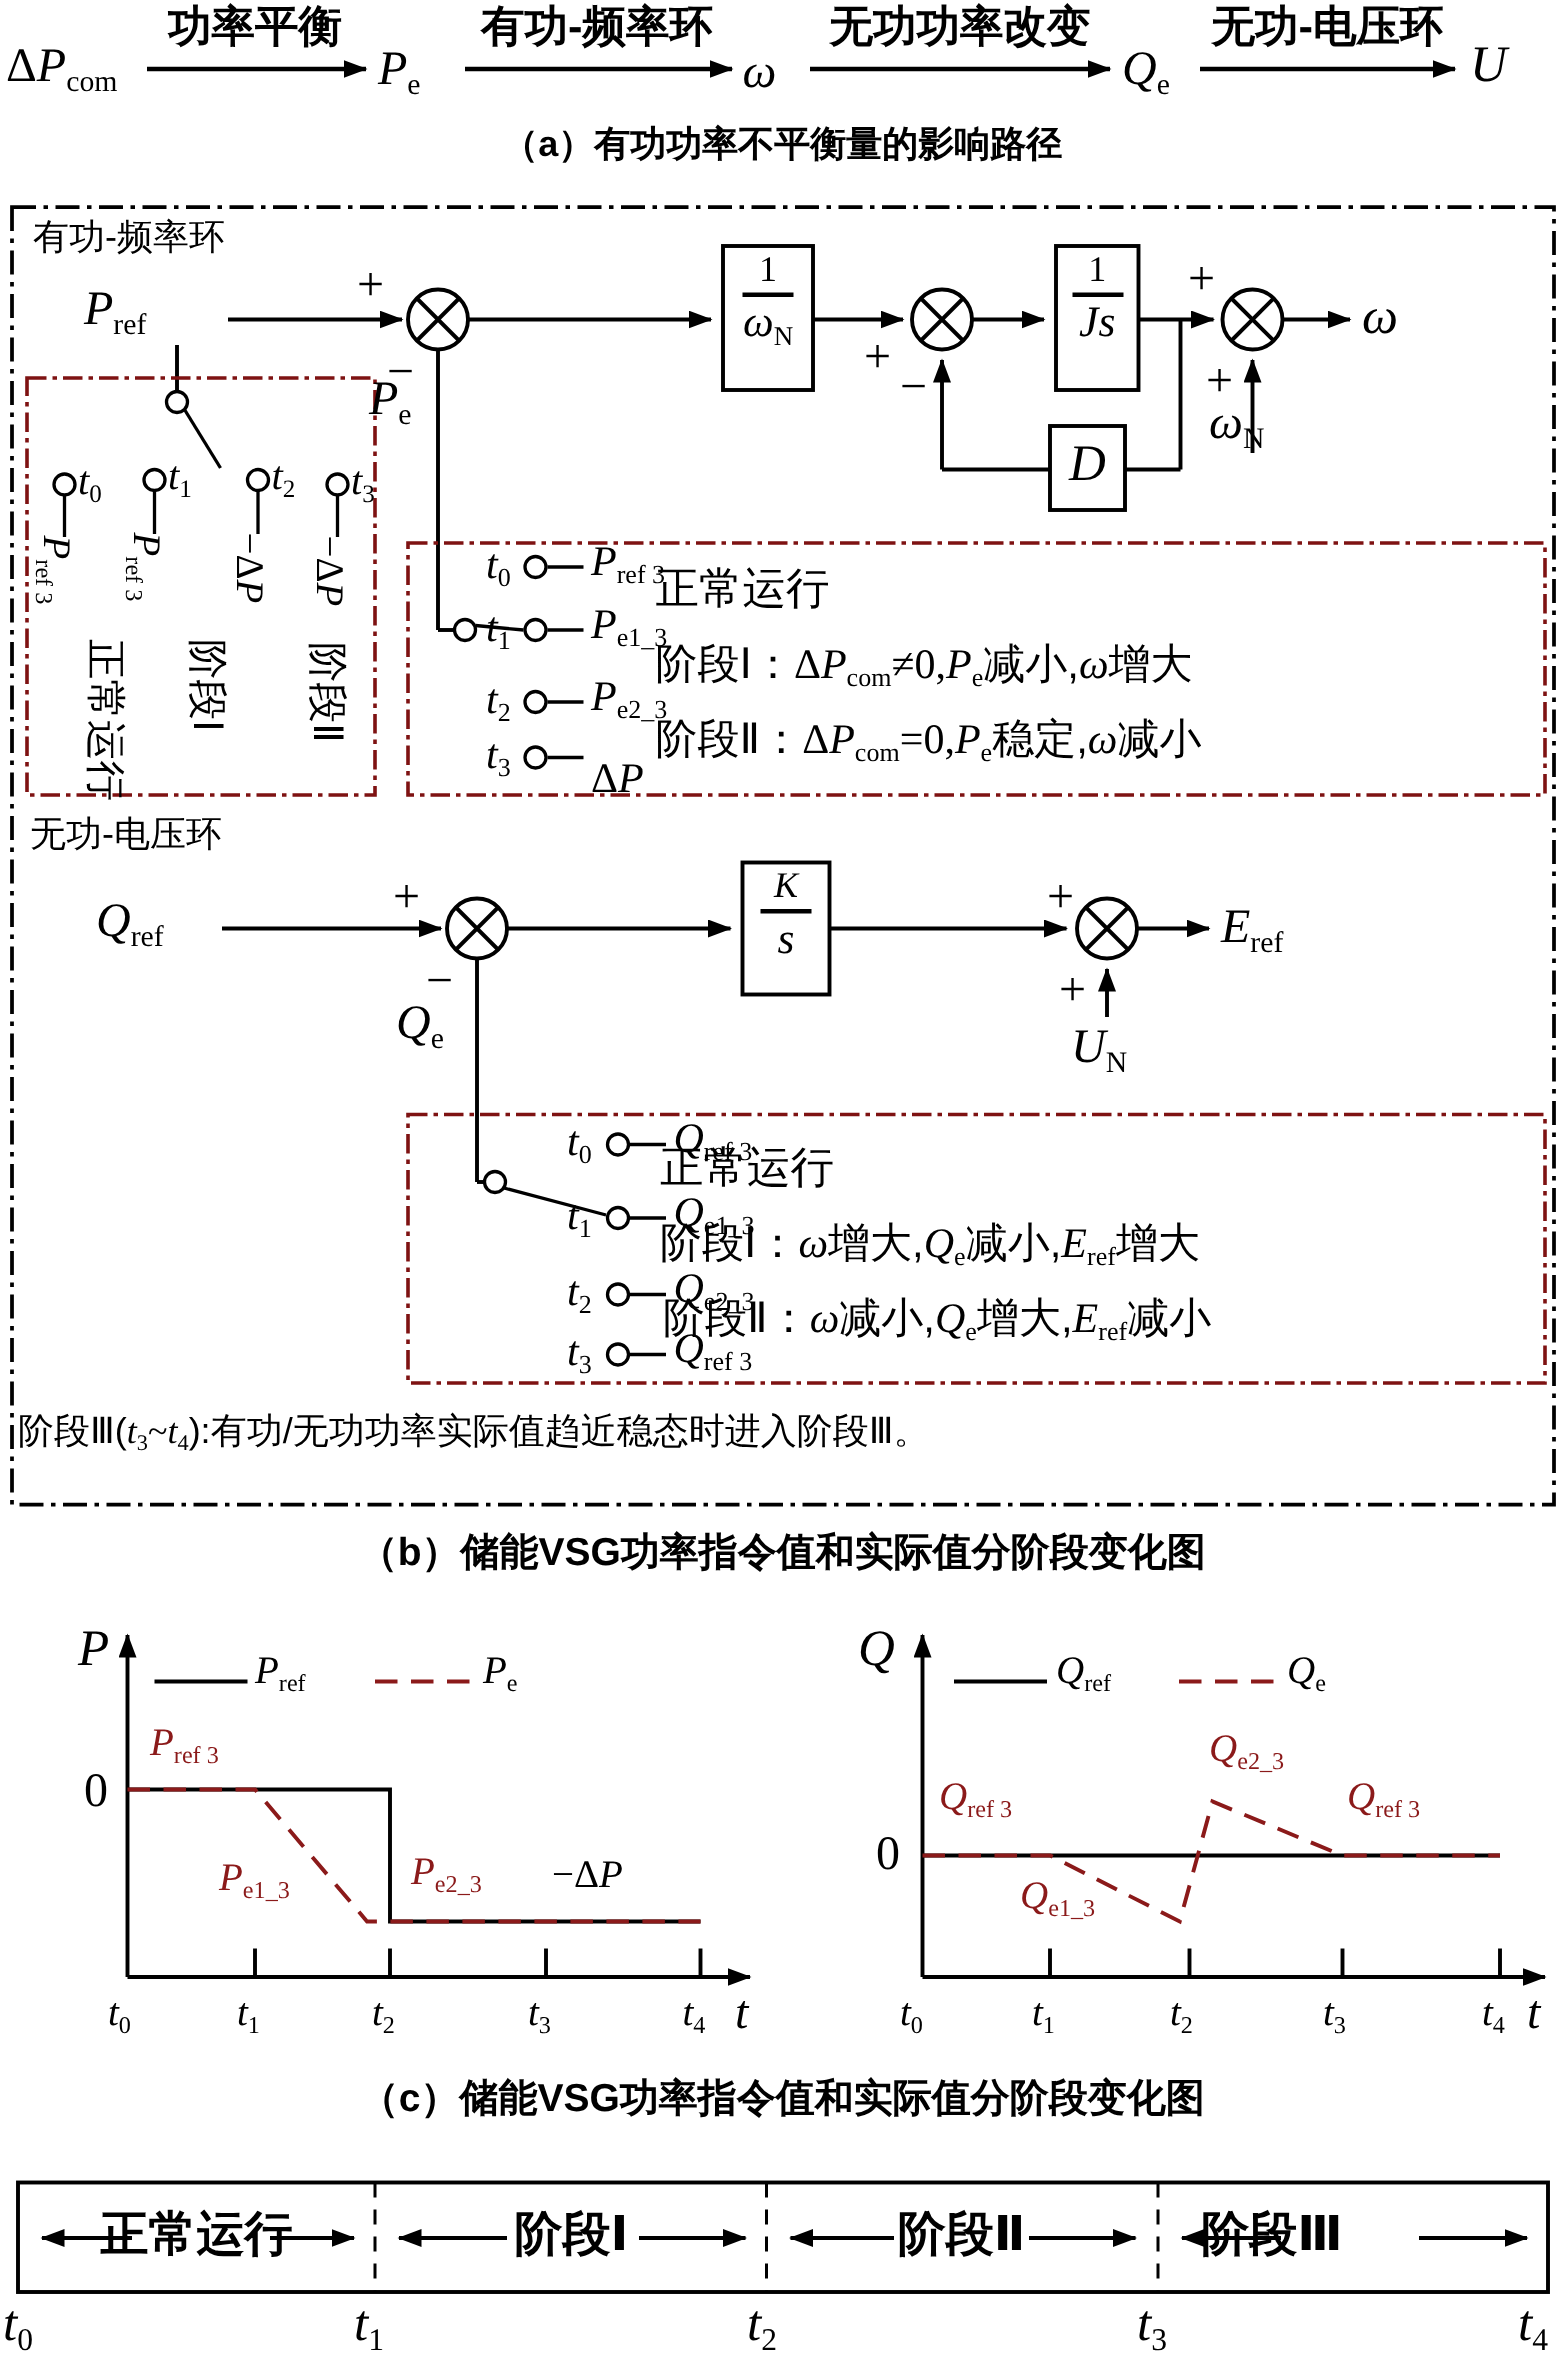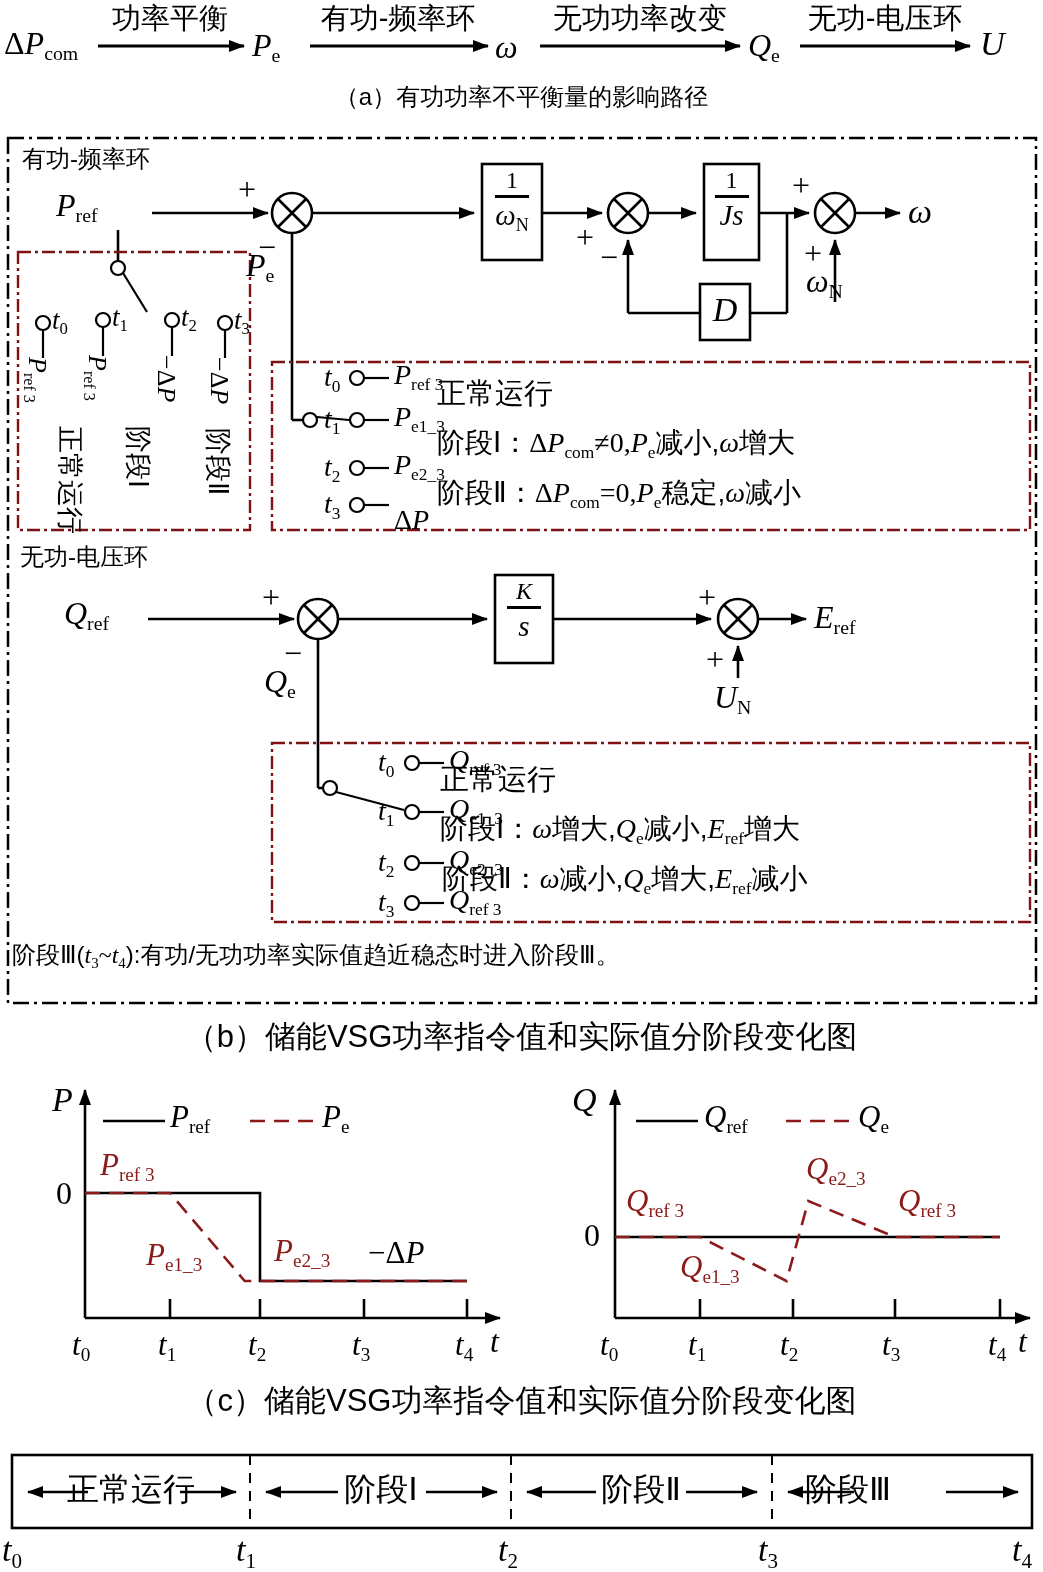--- a/index.html
+++ b/index.html
@@ -2,29 +2,29 @@
 <html><head>
 <meta charset="utf-8">
 <style>
   html,body{margin:0;padding:0;}
   body{width:1043px;height:1572px;position:relative;background:#fff;color:#000;
        font-family:"Liberation Serif","DejaVu Serif",serif;overflow:hidden;}
   .ab{position:absolute;white-space:nowrap;line-height:1.08;}
   .it{font-style:italic;}
   .sb{font-size:0.62em;vertical-align:-0.32em;}
   .cn{font-family:"Liberation Sans","DejaVu Sans",sans-serif;}
-  .bd{font-weight:normal;}
+  .bd{font-weight:bold;}
   .rd{color:var(--red,#8B1A1A);}
   .ctr{left:0;width:1043px;text-align:center;}
   .rot{transform:rotate(90deg);transform-origin:0 0;}
   .frac{position:absolute;display:flex;flex-direction:column;align-items:center;}
   .frac .bar{height:0;border-top:3px solid #000;width:34px;margin:1px 0;}
   svg{position:absolute;left:0;top:0;}
   .f26{font-size:26px}.f27{font-size:27px}.f28{font-size:28px}.f29{font-size:29px}
-  .f30{font-size:24px}.f31{font-size:31px}.f32{font-size:32px}.f34{font-size:34px}
+  .f30{font-size:24px}.f31{font-size:26px}.f32{font-size:32px}.f34{font-size:34px}
 </style>
 </head>
 <body style="--red: #8B1A1A;">
 
 <svg id="wires" width="1043" height="1572" viewBox="0 0 1043 1572">
   <defs>
     <marker id="ah" markerUnits="userSpaceOnUse" markerWidth="17" markerHeight="13" refX="15" refY="6" orient="auto">
       <path d="M0,0 L16,6 L0,12 z" fill="#000"></path>
     </marker>
   </defs>

